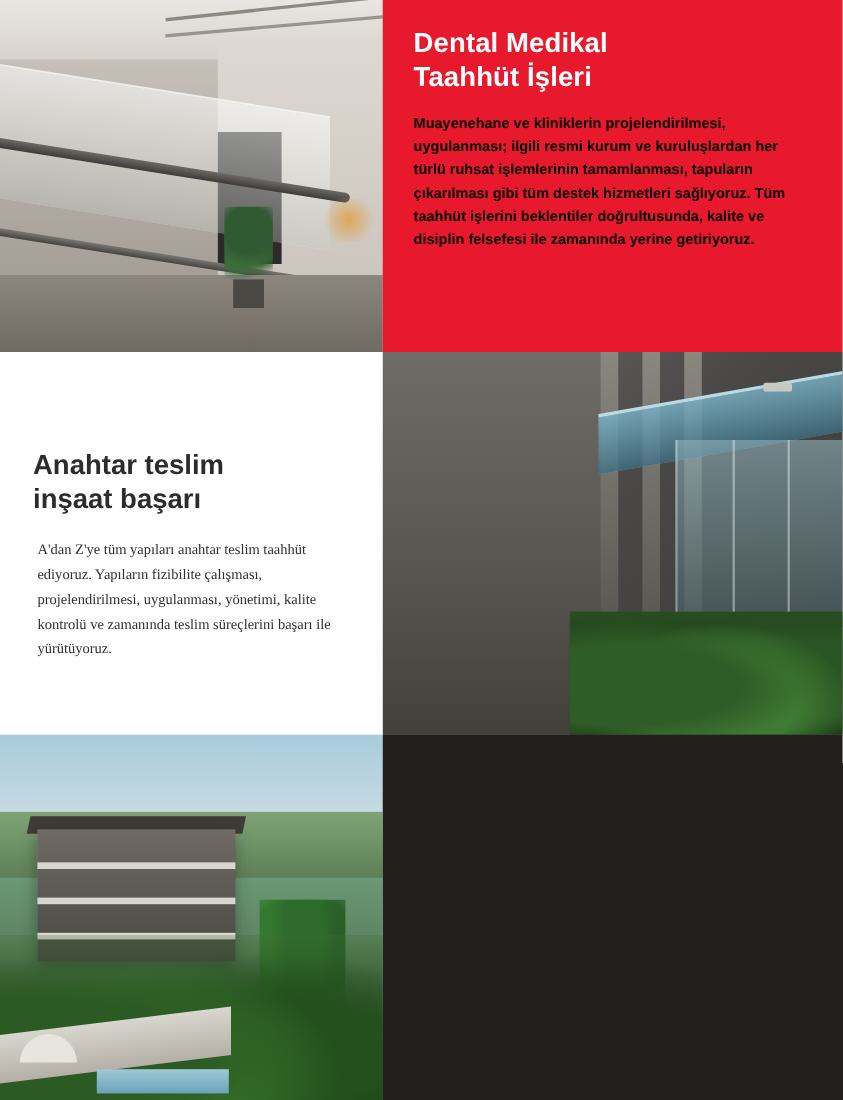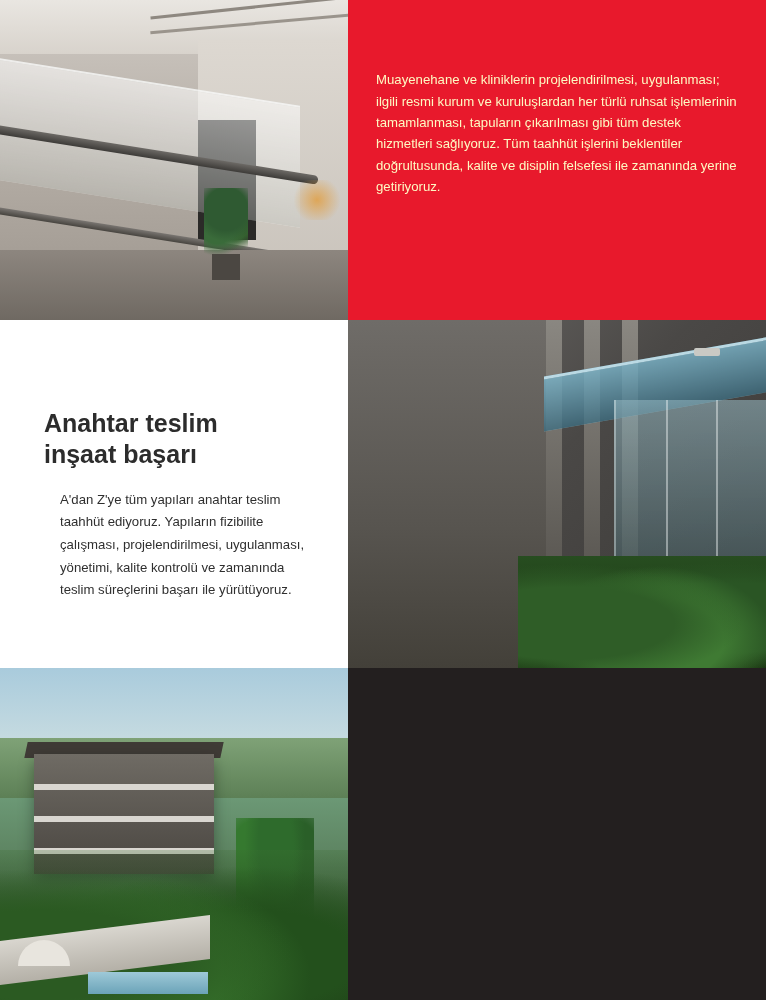--- a/index.html
+++ b/index.html
@@ -102,44 +102,45 @@
     margin: 0 0 14px 0;
     font-size: 25px;
     line-height: 1.25;
     font-weight: 600;
     letter-spacing: 0.1px;
   }
   #panel-red p {
     margin: 0 0 16px 0;
     font-size: 13.2px;
     line-height: 1.62;
-    font-weight: 400;
-    color: #fef9c3;
+    font-weight: 700;
+    color: #000000;
   }
 
   
   #panel-white {
-    left: 14px; top: 320px; width: 348px; height: 348px;
+    left: 0; top: 320px; width: 348px; height: 348px;
     background: #ffffff;
   }
   .white-inner {
     padding: 88px 30px 0 30px;
   }
   #panel-white h2 {
     margin: 0 0 18px 0;
     font-size: 25px;
     line-height: 1.25;
     font-weight: 600;
     color: #2c2c2c;
   }
   #panel-white p {
-    margin: 16px;
+    margin: 4px;
     font-size: 13.2px;
     line-height: 1.72;
     color: #2f2f2f;
+    font-family: Liberation Serif, serif;
   }
 
   #photo-building {
     left: 348px; top: 320px; width: 418px; height: 348px;
     background: linear-gradient(135deg,#6e6b68 0%,#4a4846 45%,#3a3836 100%);
   }
   #photo-building .concrete {
     position: absolute; left: 0; top: 0; width: 200px; height: 100%;
     background: linear-gradient(180deg,#6f6c68,#57544f 60%,#434039);
   }
@@ -257,21 +258,21 @@
     <div class="handrail"></div>
     <div class="handrail2"></div>
     <div class="floor"></div>
     <div class="warm"></div>
     <div class="plant"></div>
     <div class="pot"></div>
   </div>
 
   <div class="block" id="panel-red">
     <div class="red-inner">
-      <h1><br></h1>
+      <h1><span>Dental Medikal</span><br><span>Taahhüt İşleri</span></h1>
       <p>Muayenehane ve kliniklerin projelendirilmesi, uygulanması; ilgili resmi kurum ve kuruluşlardan her türlü ruhsat işlemlerinin tamamlanması, tapuların çıkarılması gibi tüm destek hizmetleri sağlıyoruz. Tüm taahhüt işlerini beklentiler doğrultusunda, kalite ve disiplin felsefesi ile zamanında yerine getiriyoruz.</p>
     </div>
   </div>
 
   <div class="block" id="panel-white">
     <div class="white-inner">
       <h2><span>Anahtar teslim</span><br><span>inşaat başarı</span></h2>
       <p>A'dan Z'ye tüm yapıları anahtar teslim taahhüt ediyoruz. Yapıların fizibilite çalışması, projelendirilmesi, uygulanması, yönetimi, kalite kontrolü ve zamanında teslim süreçlerini başarı ile yürütüyoruz.</p>
     </div>
   </div>

